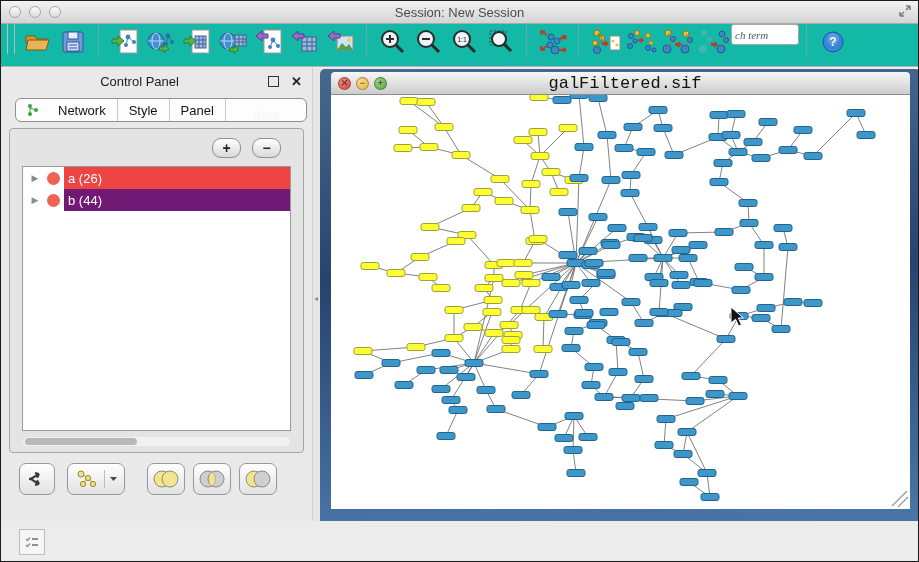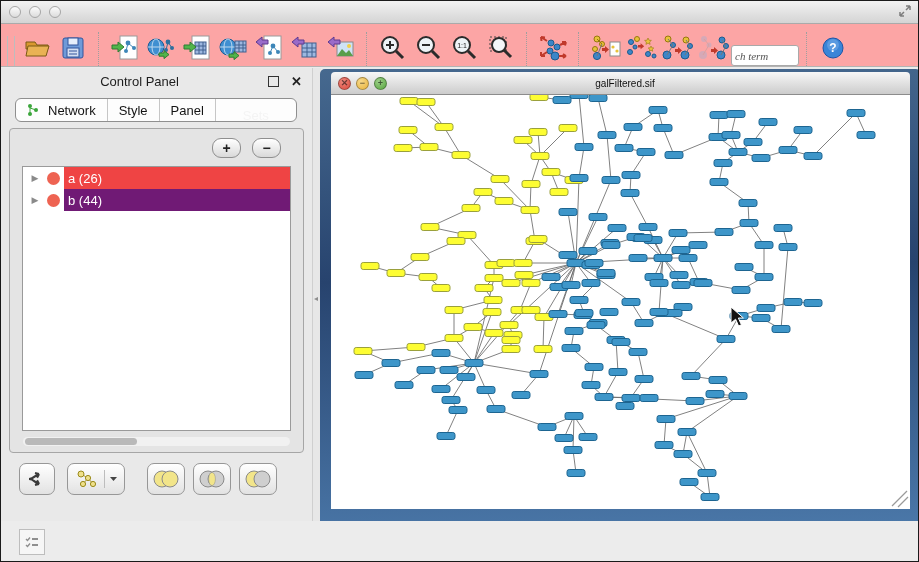--- a/index.html
+++ b/index.html
@@ -7,36 +7,36 @@
     font-family:"Liberation Sans",sans-serif;overflow:hidden;border:1px solid #1a1a1a;box-sizing:border-box;}
   
   .titlebar{position:absolute;left:0;top:0;right:0;height:22px;
     background:linear-gradient(#f2f2f2,#d4d4d4);border-bottom:1px solid #aaa;display:flex;align-items:center;}
   .traffic{display:flex;gap:8px;margin-left:8px;}
   .traffic span{width:12px;height:12px;border-radius:50%;border:1px solid #a6a6a6;
     background:linear-gradient(#fbfbfb,#dcdcdc);box-sizing:border-box;}
   .window-title{position:absolute;left:0;right:0;text-align:center;color:#4c4c4c;font-size:13px;}
   .fs-icon{position:absolute;right:6px;top:3px;}
   
-  .toolbar{position:absolute;left:0;top:23px;right:0;height:43px;background:#fca5a5;
-    border-bottom:1px solid #b3b3b3;display:flex;align-items:flex-end;padding:0 4px;box-sizing:border-box;}
+  .toolbar{position:absolute;left:0;top:23px;right:0;height:43px;background:#14b8a6;
+    border-bottom:1px solid #b3b3b3;display:flex;align-items:flex-start;padding:0 4px;box-sizing:border-box;}
   .tb-grip{width:6px;height:30px;border-left:1px solid #bdbdbd;border-right:1px solid #bdbdbd;margin:0 4px 0 2px;}
   .tb-sep{width:1px;height:34px;border-left:1px dotted #9f9f9f;margin:0 7px;}
   .tb-icon{width:36px;height:36px;display:flex;align-items:center;justify-content:center;}
   .tb-search{width:60px;height:19px;border:1px solid #a9a9a9;border-radius:3px;font-style:italic;
     font-size:11px;color:#555;padding:0 3px;font-family:"Liberation Serif",serif;background:#fff;}
   
   .control-panel{position:absolute;left:0;top:67px;width:311px;bottom:40px;background:#e9e9e9;}
   .cp-header{height:27px;display:flex;align-items:center;padding:0 10px;}
   .cp-title{font-size:13px;color:#1d1d1d;flex:1;text-align:center;}
   .cp-float{width:9px;height:9px;border:1.5px solid #333;margin-right:12px;}
   .cp-close{font-size:13px;color:#222;font-weight:bold;line-height:1;}
   .cp-tabs{display:flex;height:22px;border:1px solid #8f8f8f;border-radius:6px;background:#fdfdfd;
     width:fit-content;margin:3px 0 0 14px;overflow:hidden;align-items:stretch;}
-  .cp-tab{padding:0 11px;font-size:13px;display:flex;align-items:center;gap:9px;color:#141414;border-right:1px solid #c6c6c6;}
+  .cp-tab{padding:0 11px;font-size:13px;display:flex;align-items:center;gap:19px;color:#141414;border-right:1px solid #c6c6c6;}
   .cp-tab:last-child{border-right:none;}
   .cp-tab.selected{background:linear-gradient(#a0a0a0,#7e7e7e);color:#f4f4f4;border-radius:5px;margin:16px;border-right:none;}
   .cp-box{position:absolute;left:8px;right:8px;top:60px;height:323px;border:1px solid #a6a6a6;
     border-radius:4px;background:#e4e4e4;}
   .pm-row{position:absolute;top:9px;right:22px;display:flex;gap:11px;}
   .pm-btn{width:27px;height:18px;border-radius:9px;border:1px solid #8f8f8f;background:linear-gradient(#fff,#d9d9d9);
     font-size:14px;font-weight:bold;color:#222;display:flex;align-items:center;justify-content:center;line-height:1;}
   .set-list{position:absolute;left:12px;right:12px;top:37px;bottom:21px;background:#fff;border:1px solid #9a9a9a;overflow:hidden;}
   .set-row{height:22px;display:flex;align-items:stretch;font-size:13px;}
   .set-row .expander{width:24px;display:flex;align-items:center;justify-content:center;color:#8a8a8a;font-size:9px;}
@@ -56,21 +56,21 @@
     padding:3px 11px 15px 11px;border-radius:5px 5px 0 0;
     background:linear-gradient(178deg,#46698f 0%,#27436e 45%,#4a77a8 100%);}
   .net-titlebar{position:relative;height:22px;background:linear-gradient(#f7f7f7,#cccccc);
     border-bottom:1px solid #8c8c8c;border-radius:4px 4px 0 0;display:flex;align-items:center;}
   .net-traffic{display:flex;gap:5px;margin-left:7px;z-index:2;}
   .net-traffic span{width:13px;height:13px;border-radius:50%;box-sizing:border-box;border:1px solid rgba(0,0,0,.3);
     display:flex;align-items:center;justify-content:center;font-size:9px;font-weight:bold;color:rgba(0,0,0,.55);line-height:1;}
   .nt-close{background:radial-gradient(circle at 35% 30%,#f0897e,#d8493c);}
   .nt-min{background:radial-gradient(circle at 35% 30%,#f7d98b,#e8b33c);}
   .nt-max{background:radial-gradient(circle at 35% 30%,#9ed08a,#57a53e);}
-  .net-title{position:absolute;left:9px;right:0;text-align:center;font-size:10px;color:#111;}
+  .net-title{position:absolute;left:9px;right:0;text-align:center;font-size:17px;color:#111;font-family:Liberation Mono, monospace;}
   .net-canvas-wrap{position:relative;background:#fff;height:calc(100% - 22px);overflow:hidden;}
   .net-canvas-wrap svg{position:absolute;left:0;top:0;}
   
   .statusbar{position:absolute;left:0;bottom:0;right:0;height:40px;background:#ececec;}
   .sb-left-btn{position:absolute;left:18px;top:8px;width:26px;height:26px;border:1px solid #bdbdbd;
     background:#f6f6f6;display:flex;align-items:center;justify-content:center;box-sizing:border-box;}
   .memory-btn{position:absolute;right:7px;top:7px;height:25px;border:1px solid #9c9c9c;border-radius:8px;
     background:linear-gradient(#fefefe,#e7e7e7);padding:0 8px;display:flex;gap:6px;align-items:center;font-size:11.5px;color:#1a1a1a;box-sizing:border-box;}
   .mem-dot{width:13px;height:13px;border-radius:50%;border:1px solid #2e7d32;box-sizing:border-box;}
 </style>
@@ -78,20 +78,21 @@
 <body>
 
 <div class="window">
 
   <div class="titlebar">
     <div class="traffic">
       <span></span>
       <span></span>
       <span></span>
     </div>
+    <div class="window-title">Session: New Session</div>
     <svg class="fs-icon" width="14" height="14">
       <path d="M8 6 L12 2 M12 2 L12 6 M12 2 L8 2 M6 8 L2 12 M2 12 L2 8 M2 12 L6 12" stroke="#7d7d7d" stroke-width="1.5" fill="none"></path>
     </svg>
   </div>
 
   <div class="toolbar">
     <div class="tb-grip"></div>
     <div class="tb-icon">
       <svg width="28" height="26">
         <path d="M3 7 h9 l2 3 h11 v4 H3 z" fill="#d9982f" stroke="#7a5a14"></path>

